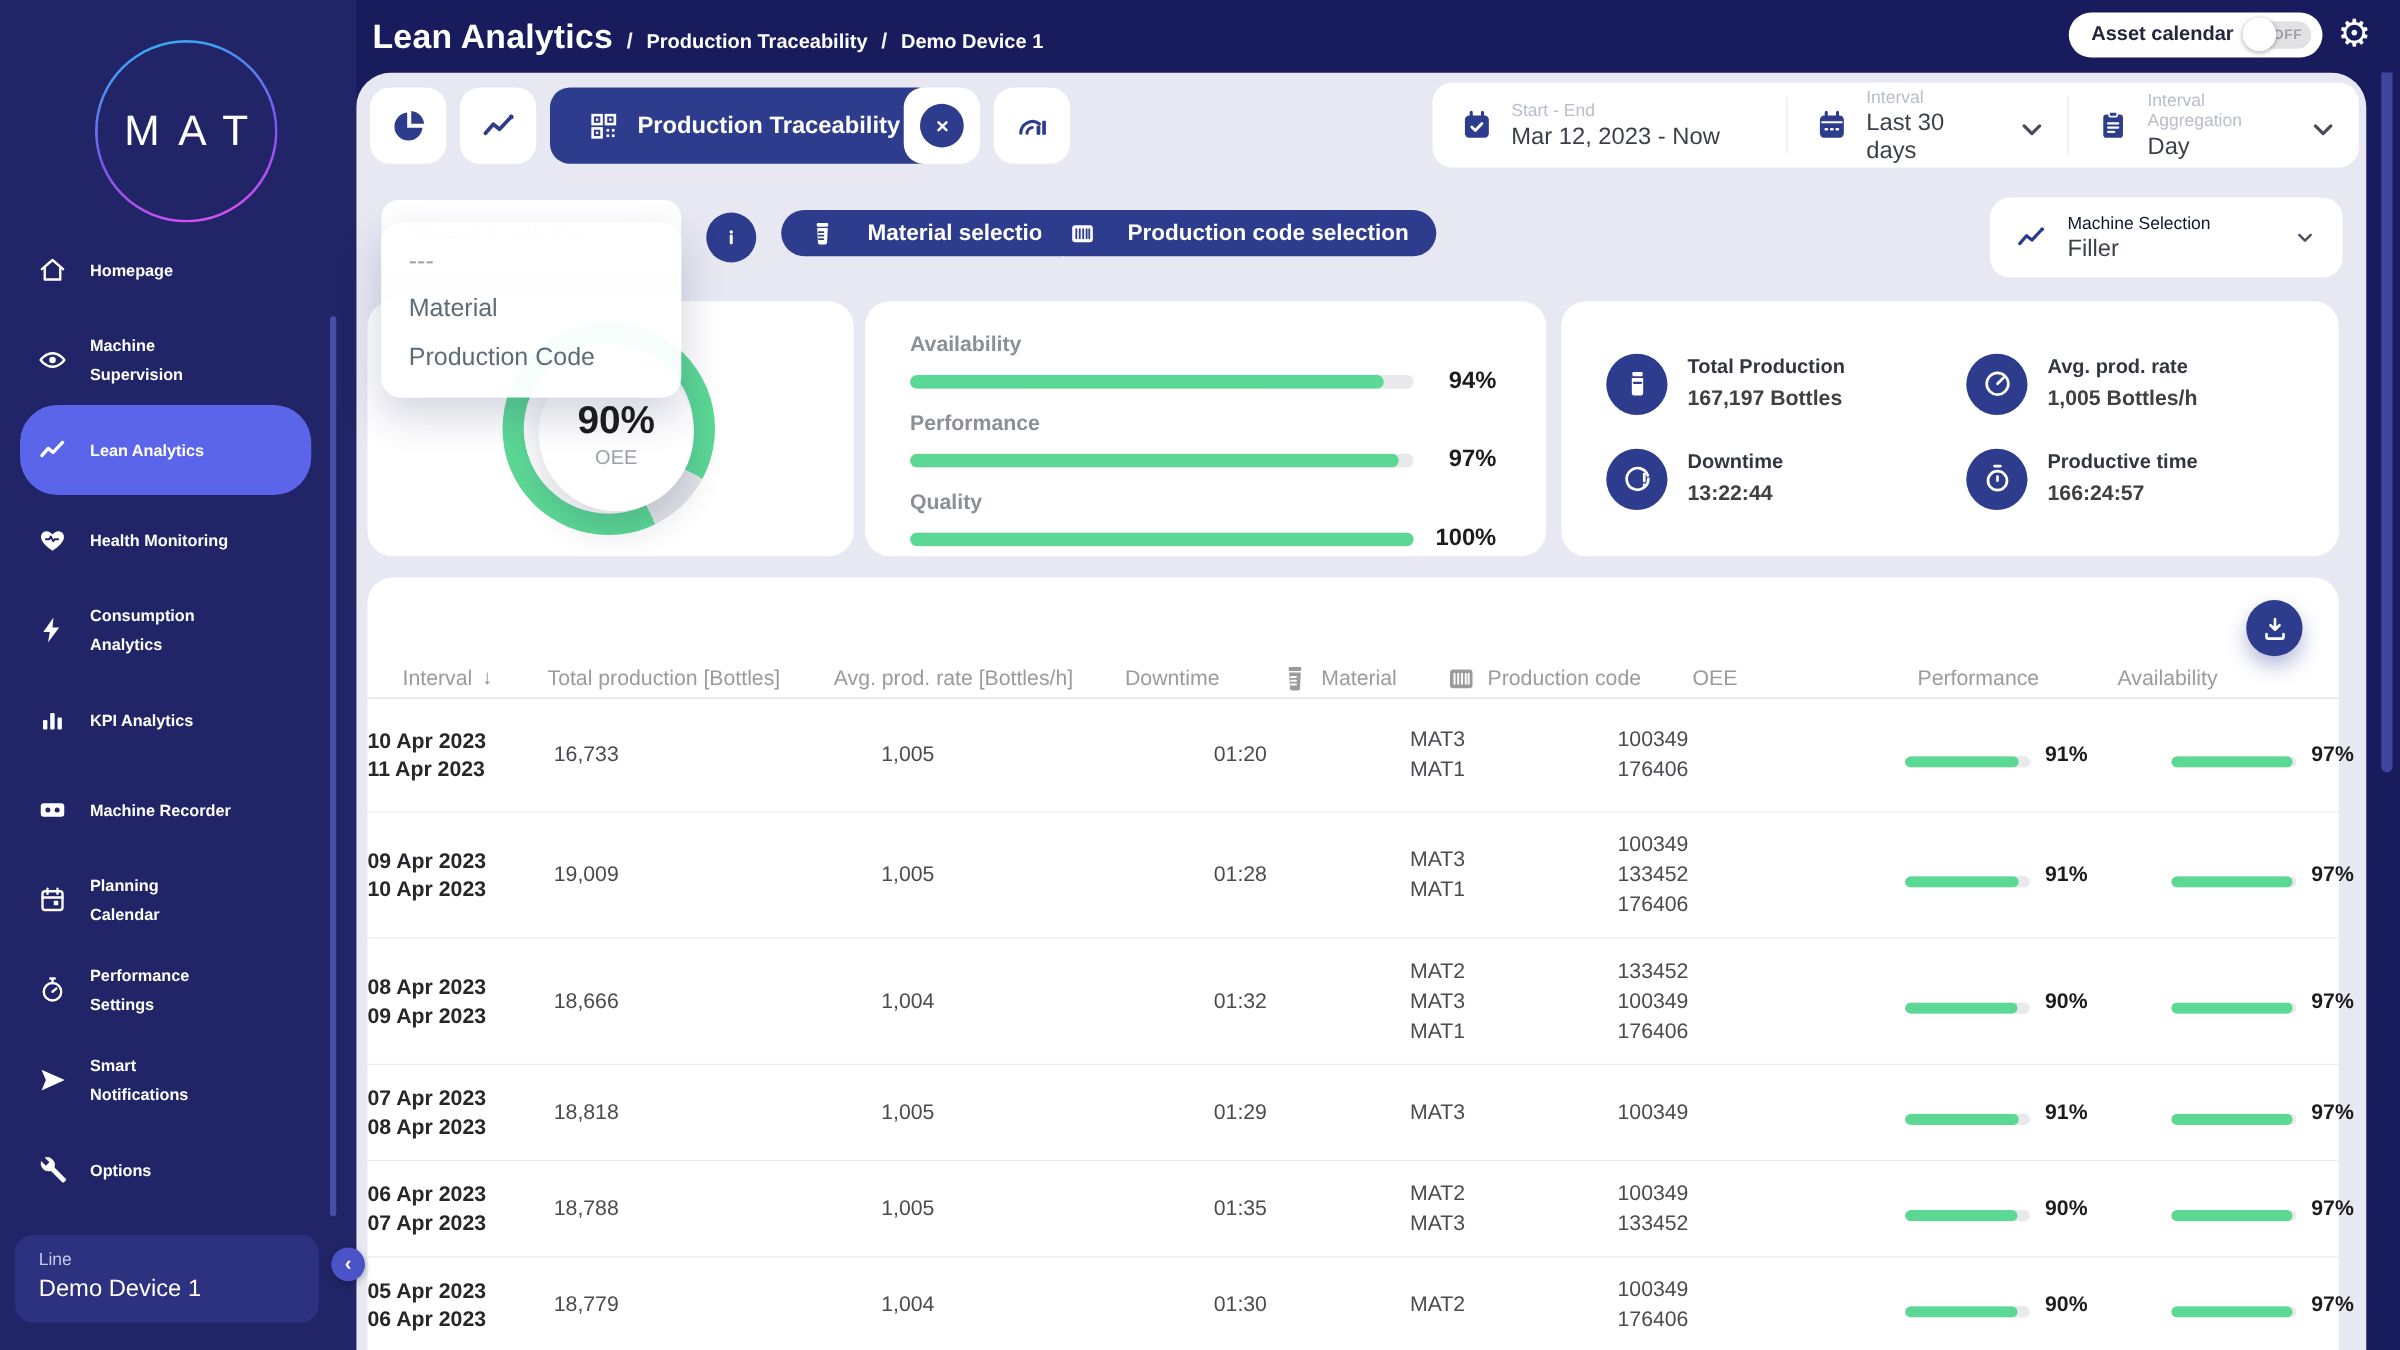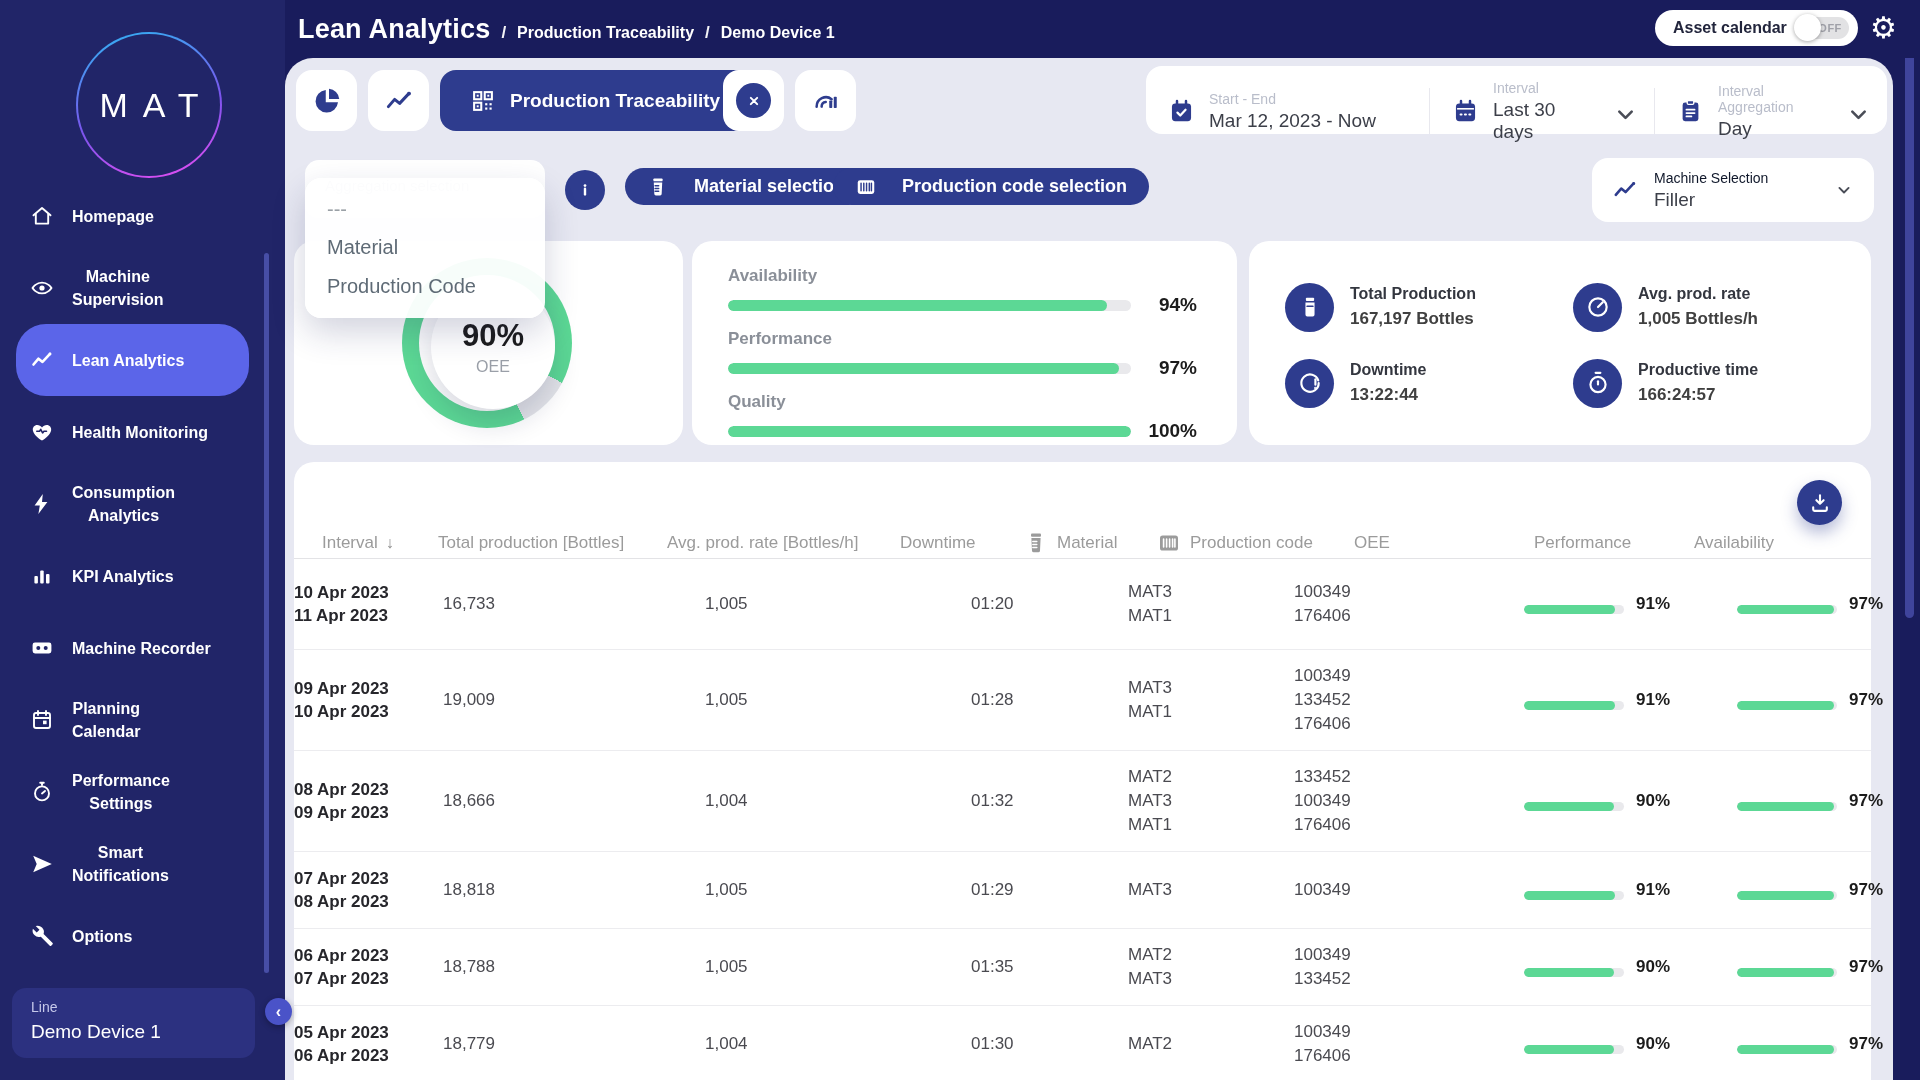--- a/index.html
+++ b/index.html
@@ -20,41 +20,41 @@
   .gear{position:absolute;left:1870px;top:8px;font-size:30px;color:#fff;line-height:40px;}
   
   .sidebar{position:absolute;left:0;top:0;width:285px;height:1080px;background:#212568;z-index:6;}
   .logo{position:absolute;left:76px;top:32px;width:142px;height:142px;border-radius:50%;border:2.5px solid transparent;
         background:linear-gradient(#212568,#212568) padding-box,linear-gradient(165deg,#35aef3 5%,#7b55ee 55%,#df4ef2 95%) border-box;
         display:flex;align-items:center;justify-content:center;}
   .logo span{color:#fff;font-size:34px;font-weight:300;letter-spacing:15px;margin-right:-15px;}
   .nav{position:absolute;left:0;top:180px;width:285px;}
   .nav-item{display:flex;align-items:center;gap:18px;min-height:72px;margin:0 36px 0 16px;padding-left:14px;border-radius:30px;cursor:pointer;}
   .nav-item .nicon{width:24px;height:24px;color:#fff;flex:0 0 24px;display:flex;align-items:center;justify-content:center;}
-  .nav-item .nlabel{color:#fff;font-size:16px;font-weight:700;line-height:23px;white-space:pre-line;text-align:center;}
+  .nav-item .nlabel{color:#fff;font-size:13px;font-weight:700;line-height:23px;white-space:pre-line;}
   .nav-item.active{background:#5b65e9;}
   .side-scroll{position:absolute;left:264px;top:253px;width:5px;height:720px;border-radius:3px;background:#474ea6;}
   .line-card{position:absolute;left:12px;top:988px;width:243px;height:70px;background:#2c3180;border-radius:14px;padding:11px 0 0 19px;box-sizing:border-box;}
   .line-card .llbl{font-size:14px;color:#c6c9ea;}
   .line-card .lval{font-size:19px;color:#fff;margin-top:6px;}
   .collapse-btn{position:absolute;left:265px;top:998px;width:27px;height:27px;border-radius:50%;background:#4a53c8;color:#fff;
                 display:flex;align-items:center;justify-content:center;font-size:16px;font-weight:700;z-index:7;box-shadow:0 2px 6px rgba(0,0,0,.3);}
   
   .content{position:absolute;left:285px;top:58px;width:1608px;height:1022px;background:#e7e8f2;border-radius:28px 28px 0 0;z-index:4;}
   .right-scroll{position:absolute;left:1905px;top:38px;width:9px;height:580px;border-radius:5px;background:#3f449c;z-index:3;}
   
   .sqbtn{position:absolute;width:61px;height:61px;background:#fff;border-radius:16px;display:flex;align-items:center;justify-content:center;z-index:5;}
   .sqbtn svg{width:30px;height:30px;color:#2e3c8e;}
   .primary-tab{position:absolute;left:440px;top:70px;height:61px;padding:0 30px;background:#2e3c8e;border-radius:16px;
                display:flex;align-items:center;gap:14px;color:#fff;z-index:5;}
   .primary-tab svg{width:26px;height:26px;color:#fff;}
   .primary-tab .tlabel{font-size:19px;font-weight:800;}
   .xcircle{width:35px;height:35px;border-radius:50%;background:#2e3c8e;display:flex;align-items:center;justify-content:center;}
   .xcircle svg{width:20px;height:20px;color:#fff;}
-  .controls-card{position:absolute;left:1146px;top:66px;width:741px;height:68px;background:#fff;border-radius:16px;display:flex;align-items:flex-end;z-index:5;}
+  .controls-card{position:absolute;left:1146px;top:66px;width:741px;height:68px;background:#fff;border-radius:16px;display:flex;align-items:center;z-index:5;}
   .ctrl{display:flex;align-items:center;gap:14px;padding:0 22px;height:46px;box-sizing:border-box;}
   .ctrl + .ctrl{border-left:1px solid #e8e8ee;}
   .ctrl svg{width:27px;height:27px;color:#2e3c8e;flex:0 0 27px;}
   .ctrl .col{display:flex;flex-direction:column;gap:3px;}
   .ctrl .clbl{font-size:14px;color:#b9bdca;}
   .ctrl .cval{font-size:19px;color:#3c3f49;}
   .ctrl .chev{width:20px;height:20px;color:#555;margin-left:12px;}
   .c1{width:283px;} .c2{width:225px;} .c3{width:233px;}
   
   .select-card{position:absolute;left:305px;top:160px;width:240px;height:58px;background:#fff;border-radius:14px;z-index:5;}

